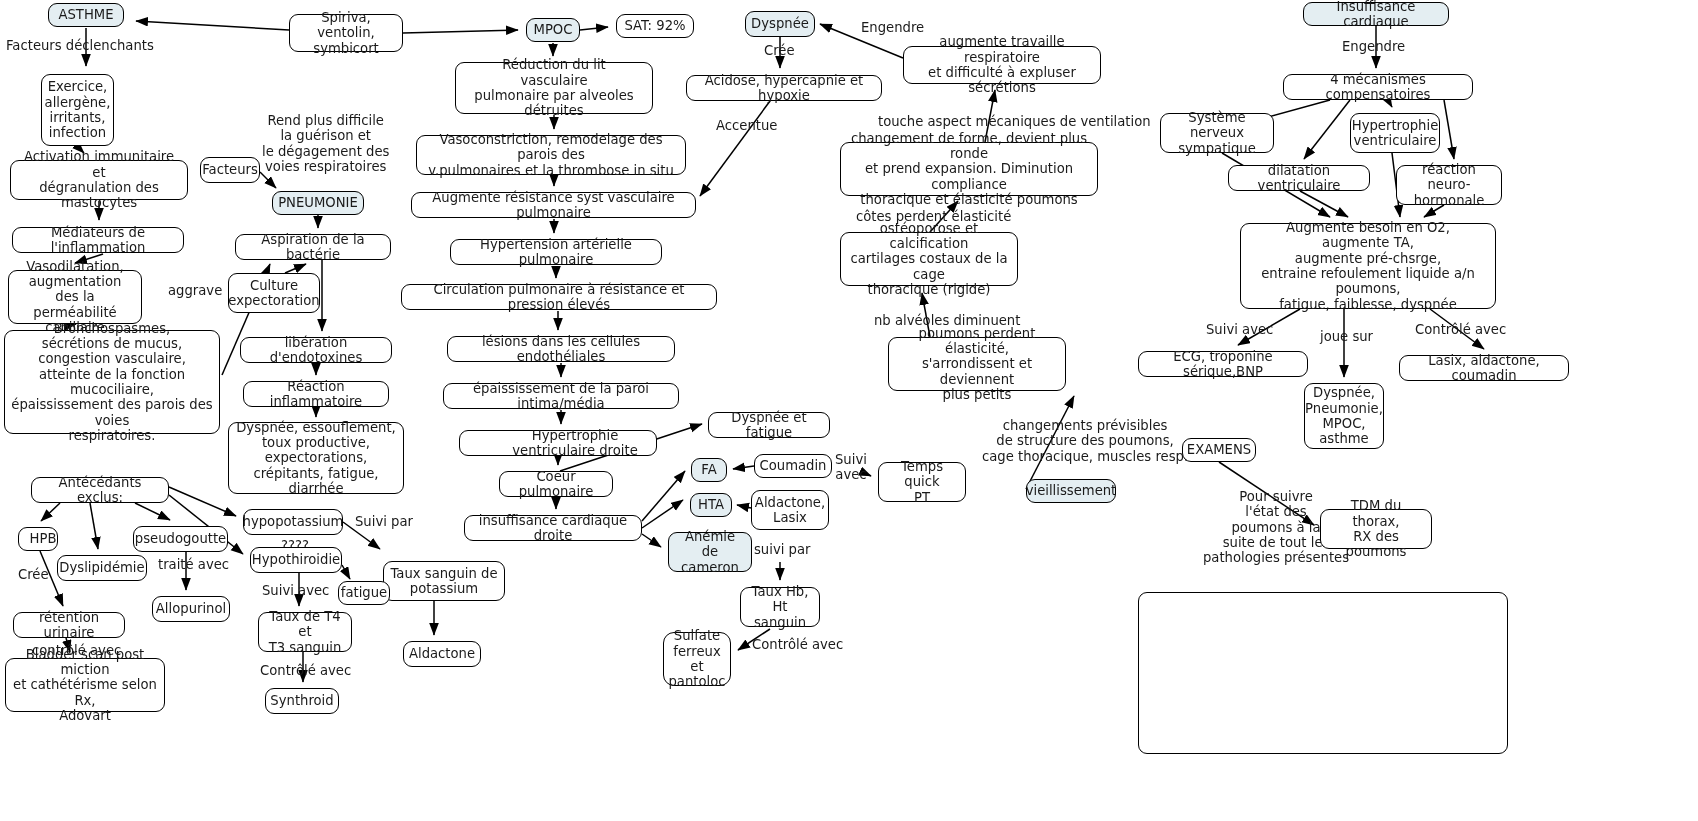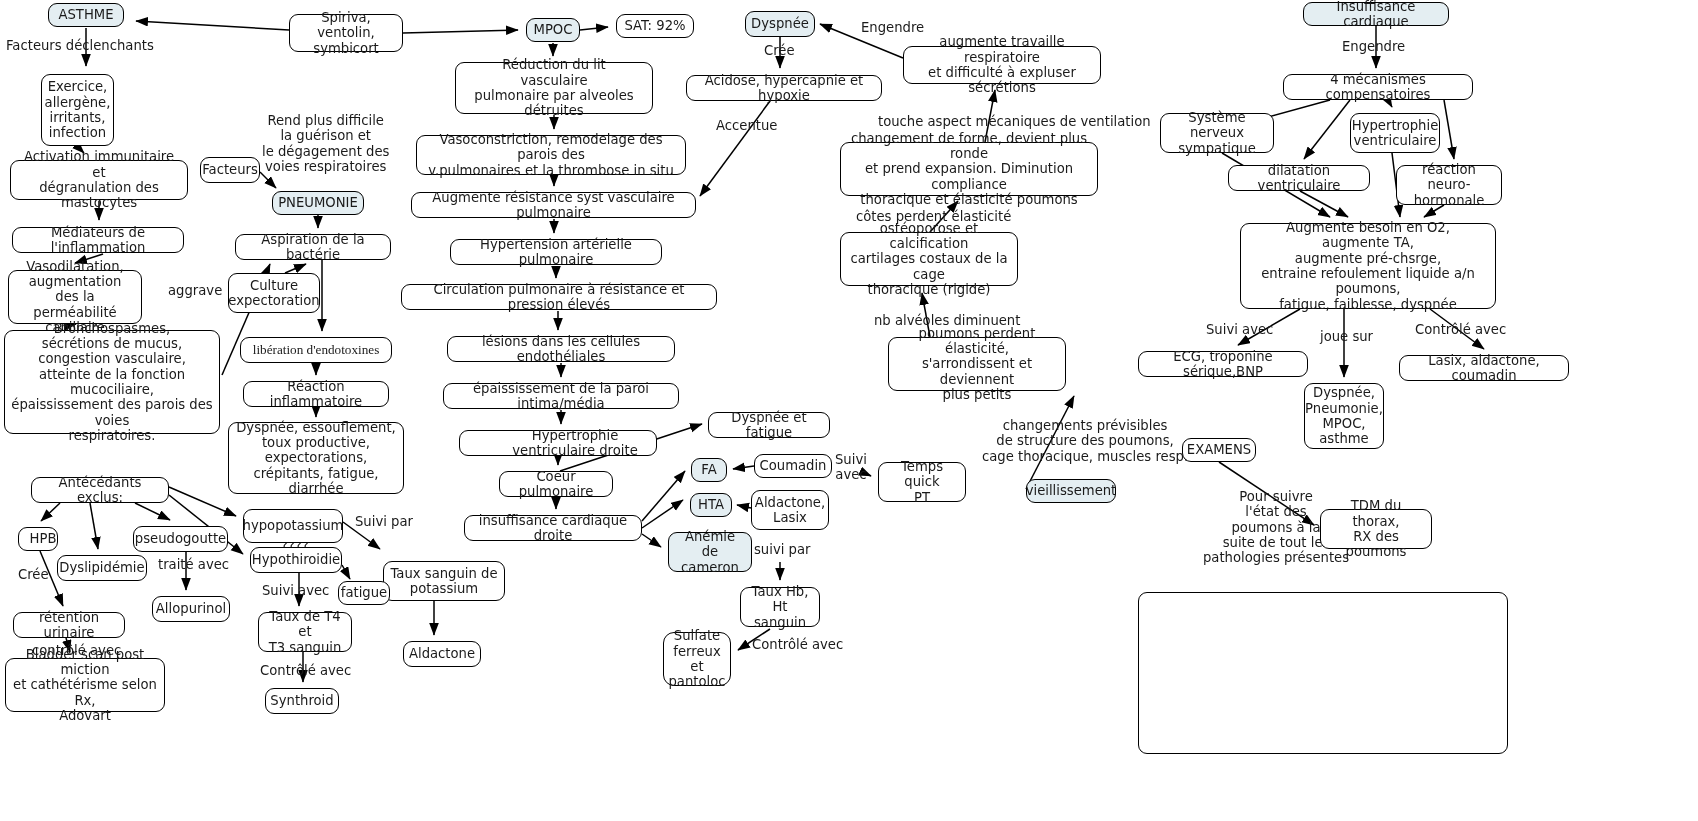--- a/index.html
+++ b/index.html
@@ -214,21 +214,21 @@
 fatigue, faiblesse, dyspnée</div>
       <div class="node" style="left: 228px; top: 273px; width: 92px; height: 40px;">Culture
 expectoration</div>
       <div class="node" style="left: 8px; top: 270px; width: 134px; height: 54px;">Vasodilatation,
 augmentation des la
 perméabilité capillaire</div>
       <div class="node" style="left: 401px; top: 284px; width: 316px; height: 26px;">Circulation pulmonaire à résistance et pression élevés</div>
       <div class="node" style="left: 888px; top: 337px; width: 178px; height: 54px;">poumons perdent élasticité,
 s'arrondissent et deviennent
 plus petits</div>
-      <div class="node" style="left: 240px; top: 337px; width: 152px; height: 26px; font-family: Liberation Serif, serif;">libération d'endotoxines</div>
+      <div class="node" style="left: 240px; top: 337px; width: 152px; height: 26px;">libération d'endotoxines</div>
       <div class="node" style="left: 447px; top: 336px; width: 228px; height: 26px;">lésions dans les cellules endothéliales</div>
       <div class="node" style="left: 1138px; top: 351px; width: 170px; height: 26px;">ECG, troponine sérique,BNP</div>
       <div class="node" style="left: 1399px; top: 355px; width: 170px; height: 26px;">Lasix, aldactone, coumadin</div>
       <div class="node" style="left: 4px; top: 330px; width: 216px; height: 104px;">Bronchospasmes,
 sécrétions de mucus,
 congestion vasculaire,
 atteinte de la fonction mucociliaire,
 épaississement des parois des voies
 respiratoires.</div>
       <div class="node" style="left: 243px; top: 381px; width: 146px; height: 26px;">Réaction inflammatoire</div>
@@ -247,21 +247,21 @@
       <div class="node" style="left: 754px; top: 454px; width: 78px; height: 24px;">Coumadin</div>
       <div class="node" style="left: 1182px; top: 438px; width: 74px; height: 24px;">EXAMENS</div>
       <div class="node" style="left: 31px; top: 477px; width: 138px; height: 26px;">Antécédants exclus:</div>
       <div class="node" style="left: 499px; top: 471px; width: 114px; height: 26px;">Coeur pulmonaire</div>
       <div class="node" style="left: 878px; top: 462px; width: 88px; height: 40px;">Temps quick
 PT</div>
       <div class="node hl" style="left: 690px; top: 493px; width: 42px; height: 24px;">HTA</div>
       <div class="node" style="left: 751px; top: 490px; width: 78px; height: 40px;">Aldactone,
 Lasix</div>
       <div class="node hl" style="left: 1026px; top: 479px; width: 90px; height: 24px;">vieillissement</div>
-      <div class="node" style="left: 243px; top: 509px; width: 100px; height: 34px;">hypopotassium</div>
+      <div class="node" style="left: 243px; top: 509px; width: 100px; height: 26px;">hypopotassium</div>
       <div class="node" style="left: 464px; top: 515px; width: 178px; height: 26px;">insuffisance cardiaque droite</div>
       <div class="node" style="left: 1320px; top: 509px; width: 112px; height: 40px;">TDM du thorax,
 RX des poumons</div>
       <div class="node" style="left: 18px; top: 527px; width: 40px; height: 24px; padding-left: 16px;">HPB</div>
       <div class="node" style="left: 133px; top: 526px; width: 95px; height: 26px;">pseudogoutte</div>
       <div class="node hl" style="left: 668px; top: 532px; width: 84px; height: 40px;">Anémie
 de cameron</div>
       <div class="node" style="left: 383px; top: 561px; width: 122px; height: 40px;">Taux sanguin de
 potassium</div>
       <div class="node" style="left: 250px; top: 547px; width: 92px; height: 26px;">Hypothiroidie</div>

